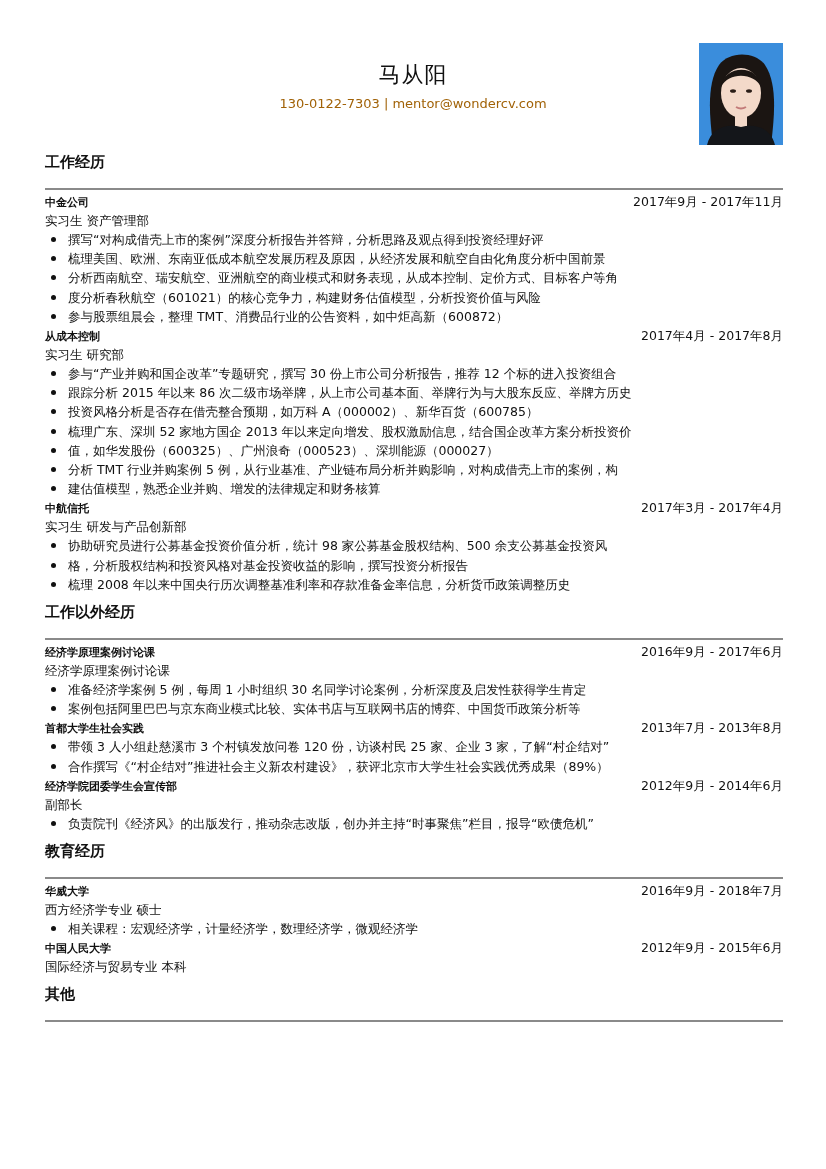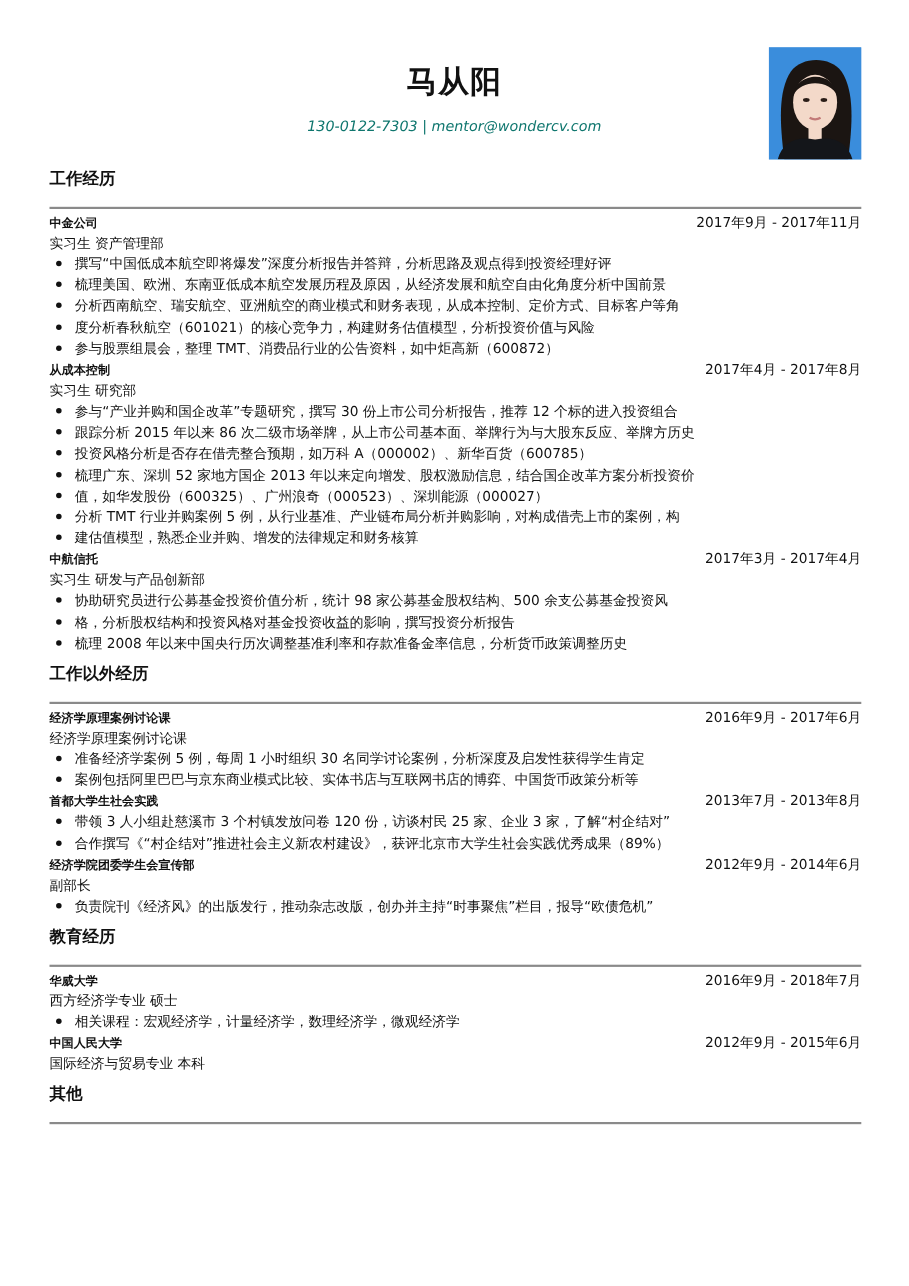--- a/index.html
+++ b/index.html
@@ -3,22 +3,22 @@
 <meta charset="utf-8">
 <style>
   html, body { margin: 0; padding: 0; background: #ffffff; }
   body {
     width: 826px; height: 1169px; position: relative; overflow: hidden;
     font-family: "DejaVu Sans", "Liberation Sans", sans-serif;
     color: #111111;
   }
   .page { position: absolute; left: 0; top: 0; width: 826px; height: 1169px; }
   .header { position: absolute; left: 0; top: 60px; width: 826px; text-align: center; }
-  .name { font-size: 28px; font-weight: bold; letter-spacing: 1px; line-height: 30px; }
-  .contact { font-size: 13px; line-height: 20px; margin-top: 16px; color: #0f766e; font-style: italic; }
+  .name { font-size: 22px; font-weight: normal; letter-spacing: 1px; line-height: 30px; }
+  .contact { font-size: 13px; line-height: 20px; margin-top: 4px; color: #a16207; }
   .photo {
     position: absolute; left: 699px; top: 43px; width: 84px; height: 102px;
     background: #3a8ddc; overflow: hidden;
   }
   .content { position: absolute; left: 45px; top: 152px; width: 738px; }
   .section { margin-bottom: 2px; }
   .section-title {
     font-size: 15px; font-weight: bold; line-height: 20px; margin-top: 0px;
     border-bottom: 2px solid #8a8a8a; padding-bottom: 16px; margin-bottom: 2px;
   }
@@ -64,21 +64,21 @@
     <div class="section">
       <div class="section-title">工作经历</div>
 
       <div class="entry">
         <div class="entry-head">
           <span class="entry-name">中金公司</span>
           <span class="entry-date">2017年9月 - 2017年11月</span>
         </div>
         <div class="entry-role">实习生 资产管理部</div>
         <ul class="bullets">
-          <li>撰写“中国低成本航空即将爆发”深度分析报告并答辩，分析思路及观点得到投资经理好评</li>
+          <li>撰写“对构成借壳上市的案例”深度分析报告并答辩，分析思路及观点得到投资经理好评</li>
           <li>梳理美国、欧洲、东南亚低成本航空发展历程及原因，从经济发展和航空自由化角度分析中国前景</li>
           <li>分析西南航空、瑞安航空、亚洲航空的商业模式和财务表现，从成本控制、定价方式、目标客户等角</li>
           <li>度分析春秋航空（601021）的核心竞争力，构建财务估值模型，分析投资价值与风险</li>
           <li>参与股票组晨会，整理 TMT、消费品行业的公告资料，如中炬高新（600872）</li>
         </ul>
       </div>
 
       <div class="entry">
         <div class="entry-head">
           <span class="entry-name">从成本控制</span>

